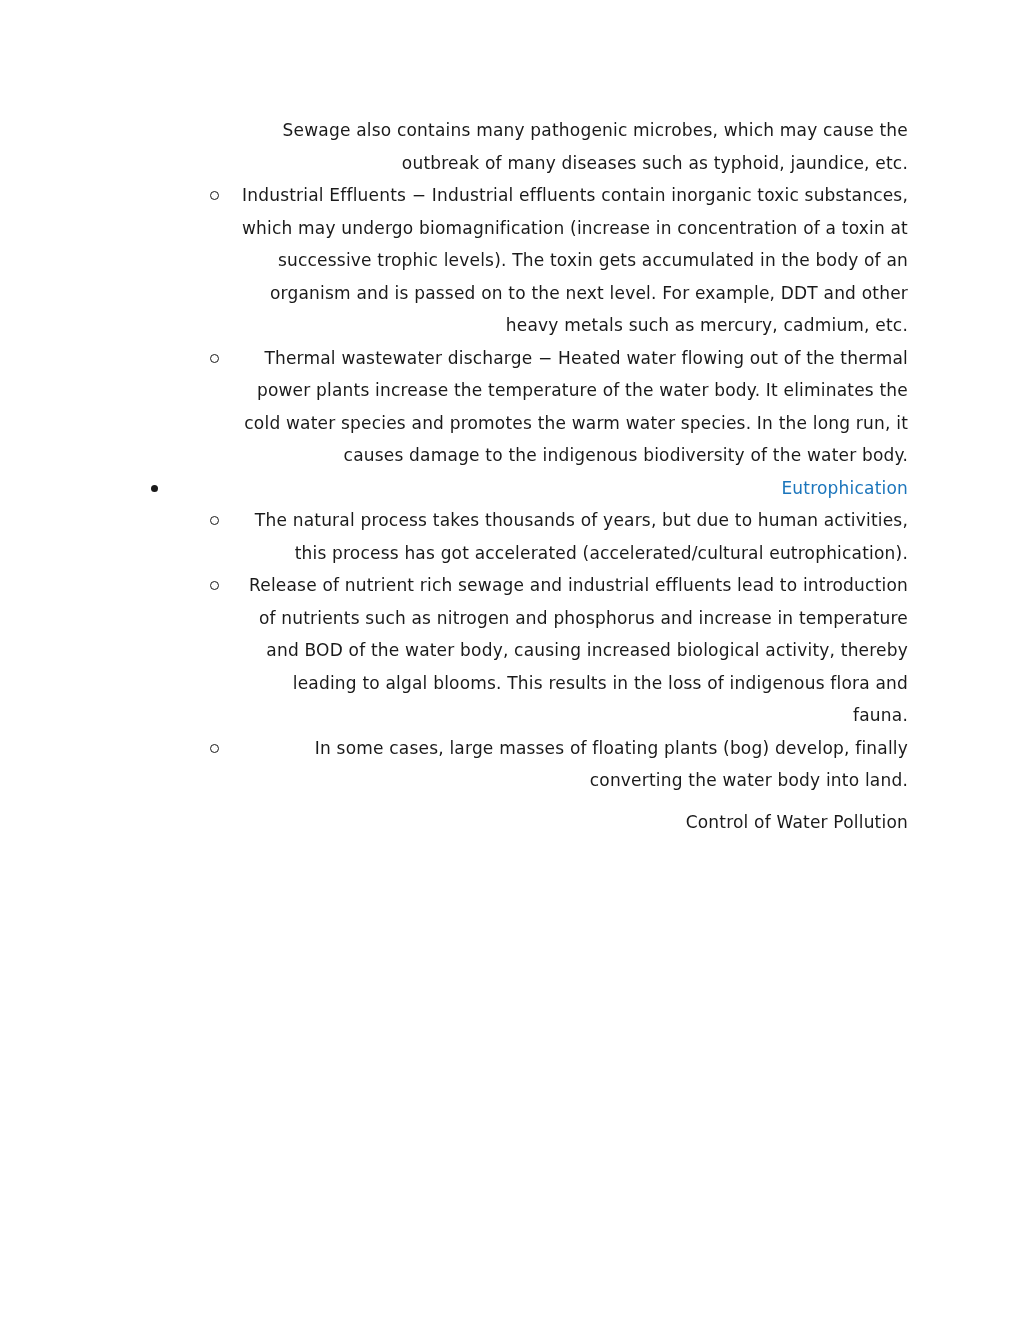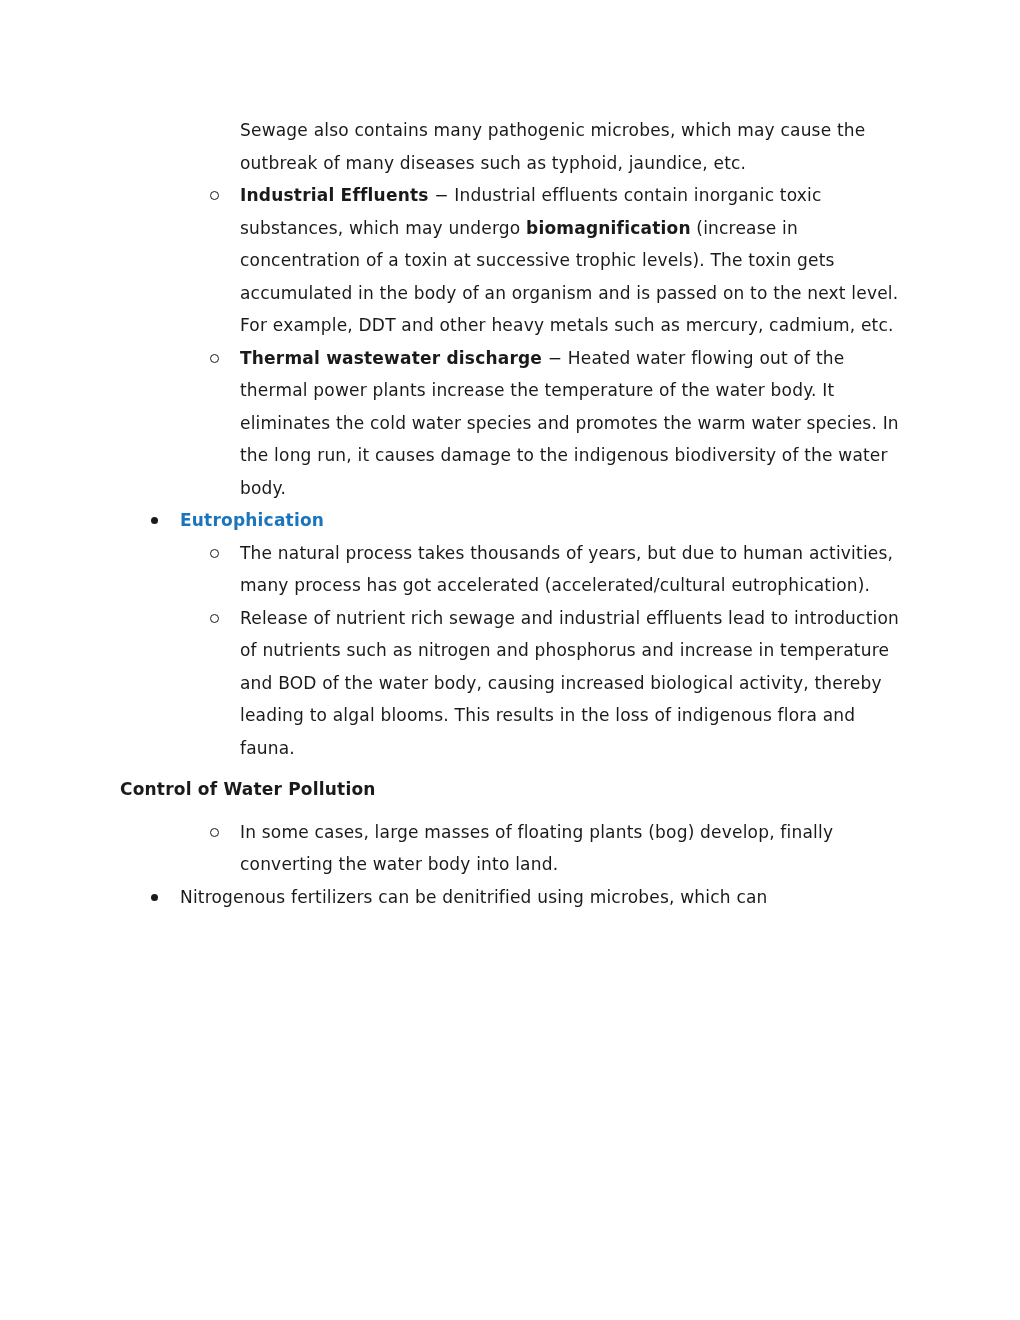--- a/index.html
+++ b/index.html
@@ -9,55 +9,54 @@
     min-height: 1320px;
     font-family: "DejaVu Sans", "Liberation Sans", sans-serif;
     font-size: 17px;
     line-height: 32.5px;
     letter-spacing: 0.2px;
     color: #1a1a1a;
     padding: 114px 112px 60px 120px;
     overflow: hidden;
   }
   .doc { width: 100%; }
-  .block { position: relative; }
+  .block { position: relative; text-align: right; }
   .indent-1 { padding-left: 60px; }
   .indent-2 { padding-left: 120px; }
   .bullet { position: absolute; display: inline-block; }
   .bullet.disc {
     width: 7px; height: 7px;
     background: #1a1a1a;
     border-radius: 50%;
     top: 13px;
   }
   .bullet.circle {
     width: 9px; height: 9px;
     border: 1.6px solid #1a1a1a;
     background: transparent;
     border-radius: 50%;
     top: 12px;
   }
   .indent-1 > .bullet { left: 31px; }
   .indent-2 > .bullet { left: 90px; }
-  .seg.bold { font-weight: bold; }
-  .seg.link-color { font-weight: bold; }
+  .seg.bold { font-weight: normal; }
+  .seg.link-color { font-weight: normal; }
   .block.heading {
     font-weight: bold;
     margin-top: 9px;
     margin-bottom: 10px;
   }
 </style>
 </head>
 <body>
 
 <div class="doc">
   <div>
       <div class="block paragraph indent-2"><span class="seg">Sewage also contains many pathogenic microbes, which may cause the outbreak of many diseases such as typhoid, jaundice, etc.</span></div>
       <div class="block list-item indent-2"><span class="bullet circle"></span><span class="seg bold">Industrial Effluents</span><span class="seg"> − Industrial effluents contain inorganic toxic substances, which may undergo </span><span class="seg bold">biomagnification</span><span class="seg"> (increase in concentration of a toxin at successive trophic levels). The toxin gets accumulated in the body of an organism and is passed on to the next level. For example, DDT and other heavy metals such as mercury, cadmium, etc.</span></div>
       <div class="block list-item indent-2"><span class="bullet circle"></span><span class="seg bold">Thermal wastewater discharge</span><span class="seg"> − Heated water flowing out of the thermal power plants increase the temperature of the water body. It eliminates the cold water species and promotes the warm water species. In the long run, it causes damage to the indigenous biodiversity of the water body.</span></div>
       <div class="block list-item indent-1"><span class="bullet disc"></span><span class="seg bold link-color" style="color: rgb(27, 117, 188);">Eutrophication</span></div>
-      <div class="block list-item indent-2"><span class="bullet circle"></span><span class="seg">The natural process takes thousands of years, but due to human activities, many process has got accelerated (accelerated/cultural eutrophication).</span></div>
+      <div class="block list-item indent-2"><span class="bullet circle"></span><span class="seg">The natural process takes thousands of years, but due to human activities, this process has got accelerated (accelerated/cultural eutrophication).</span></div>
       <div class="block list-item indent-2"><span class="bullet circle"></span><span class="seg">Release of nutrient rich sewage and industrial effluents lead to introduction of nutrients such as nitrogen and phosphorus and increase in temperature and BOD of the water body, causing increased biological activity, thereby leading to algal blooms. This results in the loss of indigenous flora and fauna.</span></div>
+      <div class="block list-item indent-2"><span class="bullet circle"></span><span class="seg">In some cases, large masses of floating plants (bog) develop, finally converting the water body into land.</span></div>
       <div class="block heading"><span class="seg bold">Control of Water Pollution</span></div>
-      <div class="block list-item indent-2"><span class="bullet circle"></span><span class="seg">In some cases, large masses of floating plants (bog) develop, finally converting the water body into land.</span></div>
-      <div class="block list-item indent-1"><span class="bullet disc"></span><span class="seg">Nitrogenous fertilizers can be denitrified using microbes, which can</span></div>
     </div>
 </div>
 
 </body></html>

